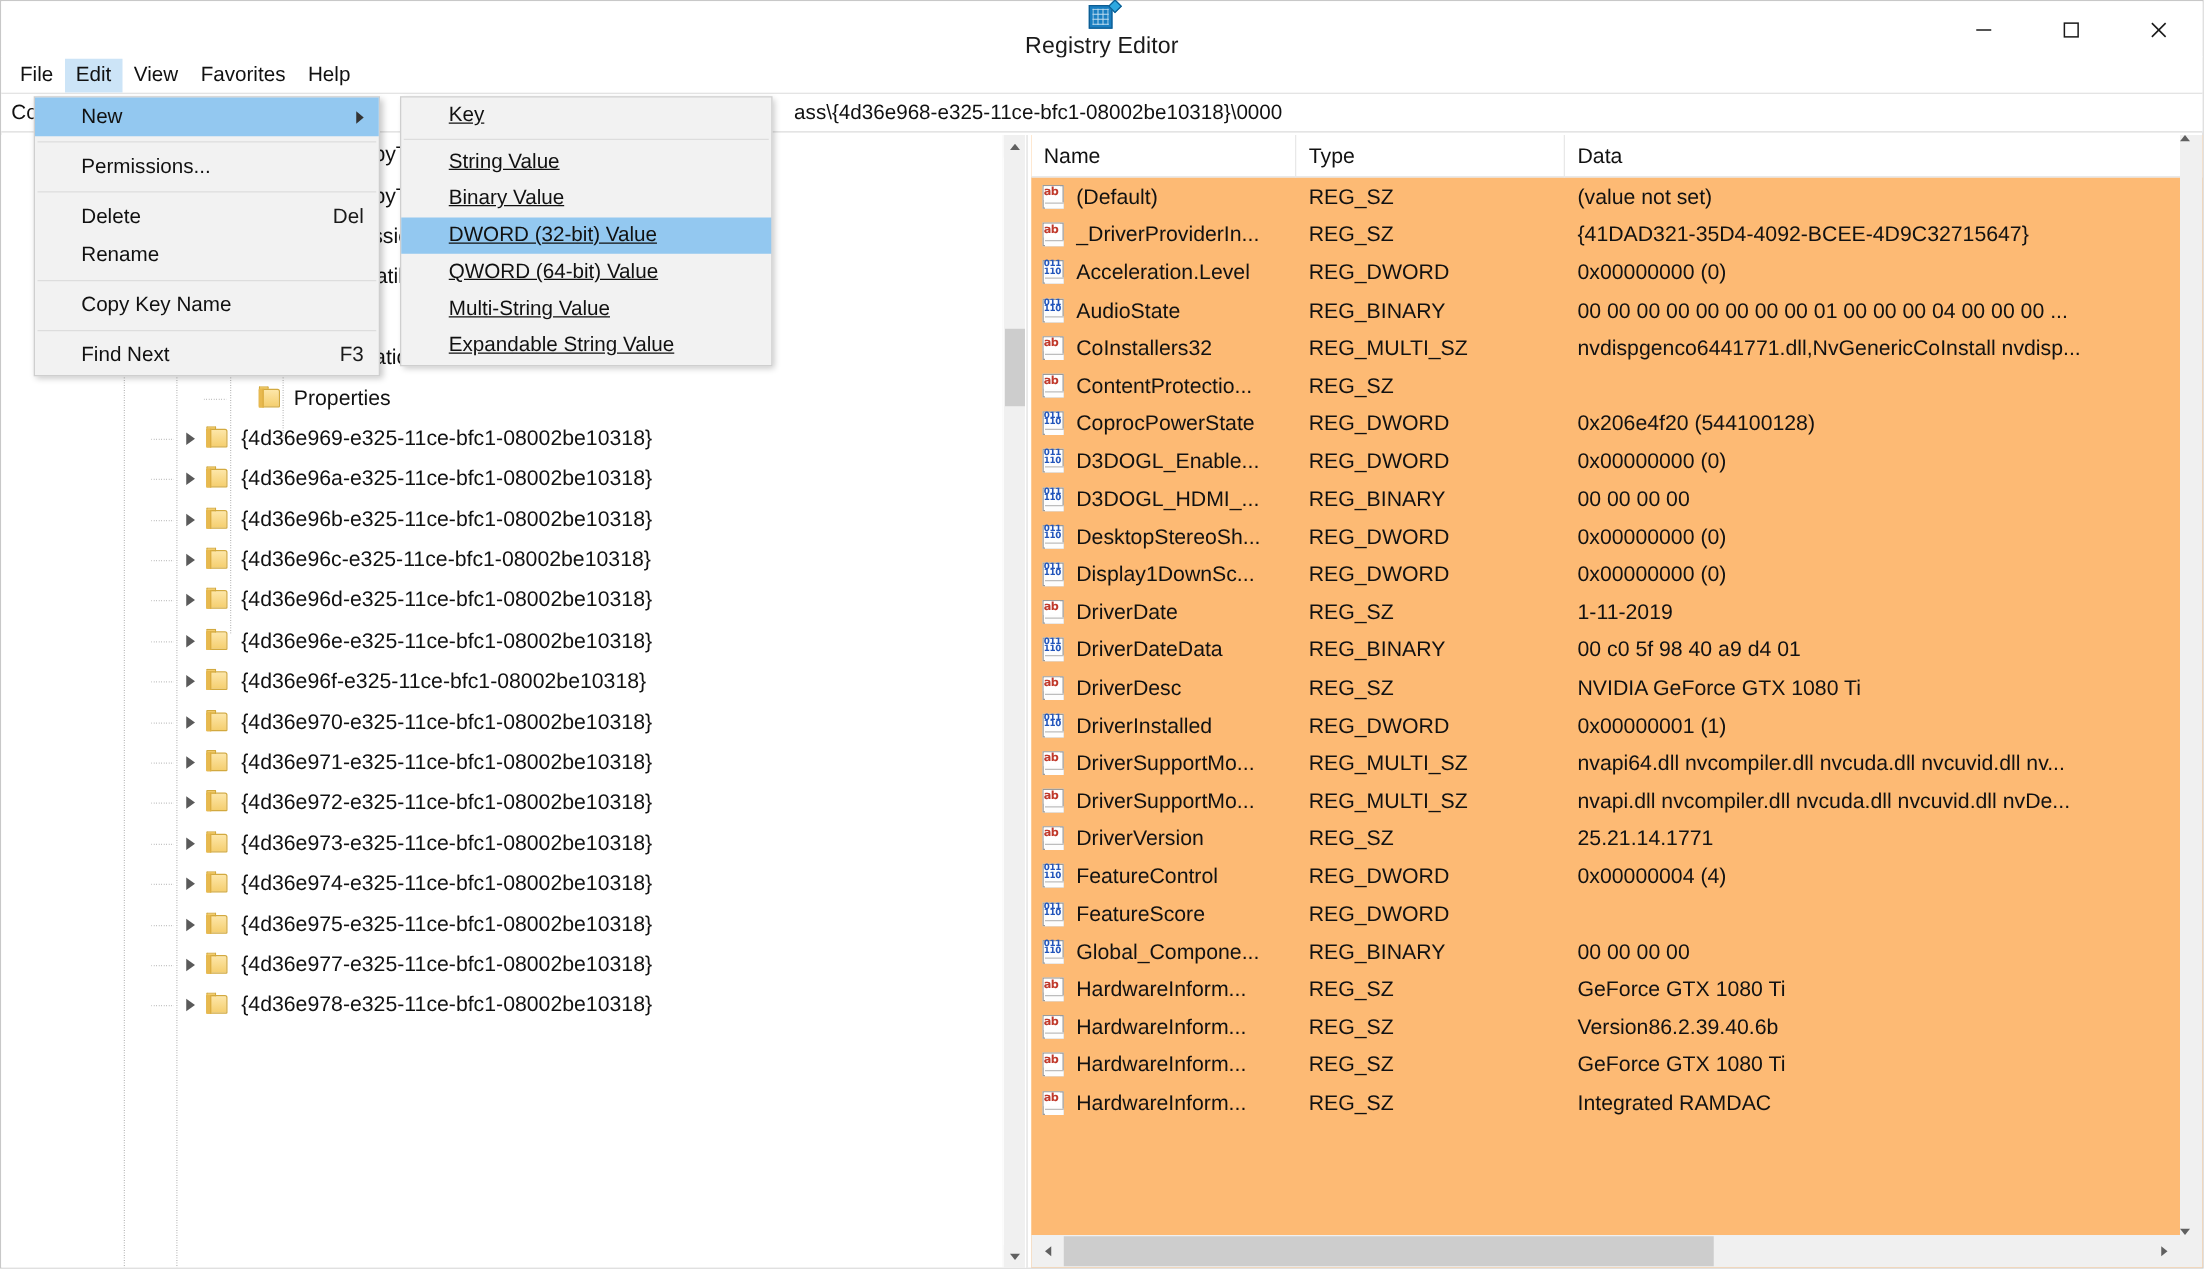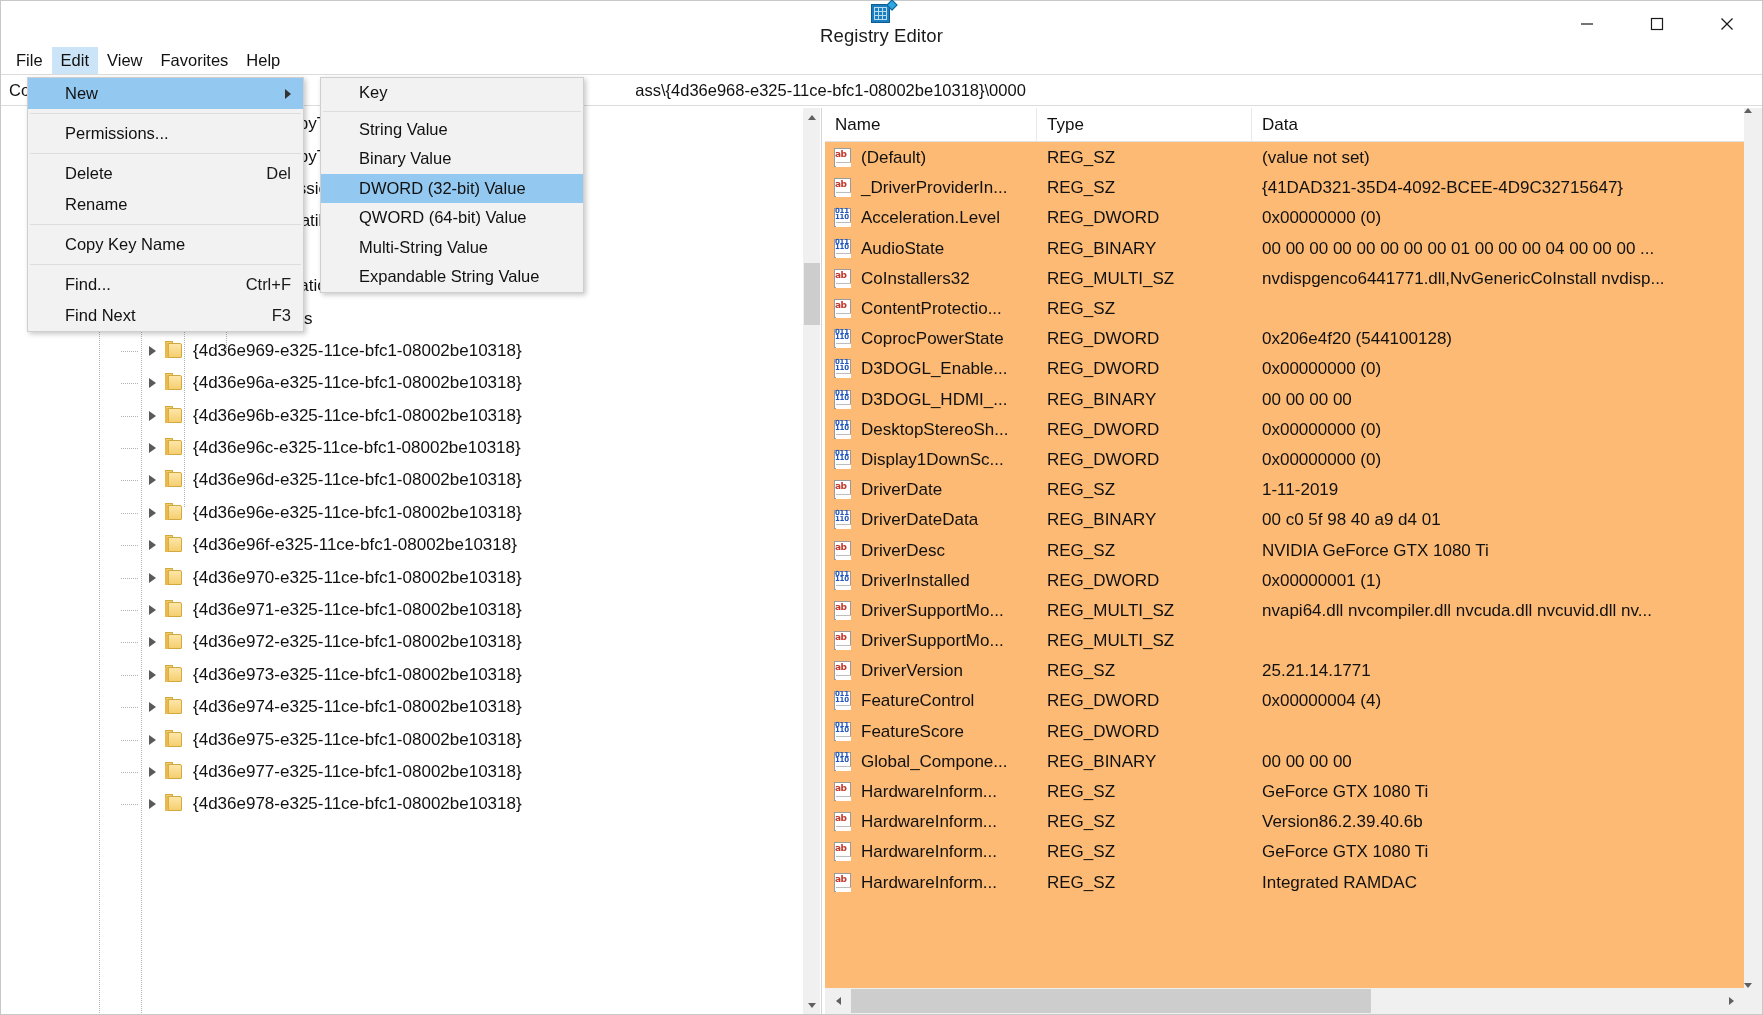--- a/index.html
+++ b/index.html
@@ -417,27 +417,28 @@
   .dd-sep {
     height: 1px;
     background: #dddddd;
     margin: 4px 2px;
   }
 
   
   .submenu {
     position: absolute;
     left: 319px; top: 76px;
-    width: 264px;
+    width: 298px;
     background: #f2f2f2;
     border: 1px solid #cfcfcf;
     box-shadow: 2px 2px 5px rgba(0,0,0,.22);
     z-index: 45;
     font-size: 16.5px;
     color: #111;
+    text-decoration: underline;
   }
   .sm-item {
     height: 29.5px;
     display: flex;
     align-items: center;
     padding: 0 12px 0 38px;
     white-space: nowrap;
   }
   .sm-item.highlight { background: #93c8f0; }
   .sm-sep { height: 1px; background: #dddddd; margin: 3px 2px; }
@@ -973,20 +974,21 @@
           </div>
           <div class="vrow">
             <div class="cell c-name">
               <div class="ricon sz">
                 <div class="page"></div>
                 <div class="glyph">ab</div>
               </div>
               <span>DriverSupportMo...</span>
             </div>
             <div class="cell c-type">REG_MULTI_SZ</div>
+            <div class="cell c-data">nvapi.dll nvcompiler.dll nvcuda.dll nvcuvid.dll nvDe...</div>
           </div>
           <div class="vrow">
             <div class="cell c-name">
               <div class="ricon sz">
                 <div class="page"></div>
                 <div class="glyph">ab</div>
               </div>
               <span>DriverVersion</span>
             </div>
             <div class="cell c-type">REG_SZ</div>
@@ -1111,24 +1113,20 @@
       </div>
       <div class="dd-item">
         <span>Rename</span>
       </div>
       <div class="dd-sep"></div>
       <div class="dd-item">
         <span>Copy Key Name</span>
       </div>
       <div class="dd-sep"></div>
       <div class="dd-item">
-        <span>Find...</span>
-        <span class="accel">Ctrl+F</span>
-      </div>
-      <div class="dd-item">
         <span>Find Next</span>
         <span class="accel">F3</span>
       </div>
     </div>
 
   <div class="submenu" id="new-submenu">
       <div class="sm-item">
         <span>Key</span>
       </div>
       <div class="sm-sep"></div>

